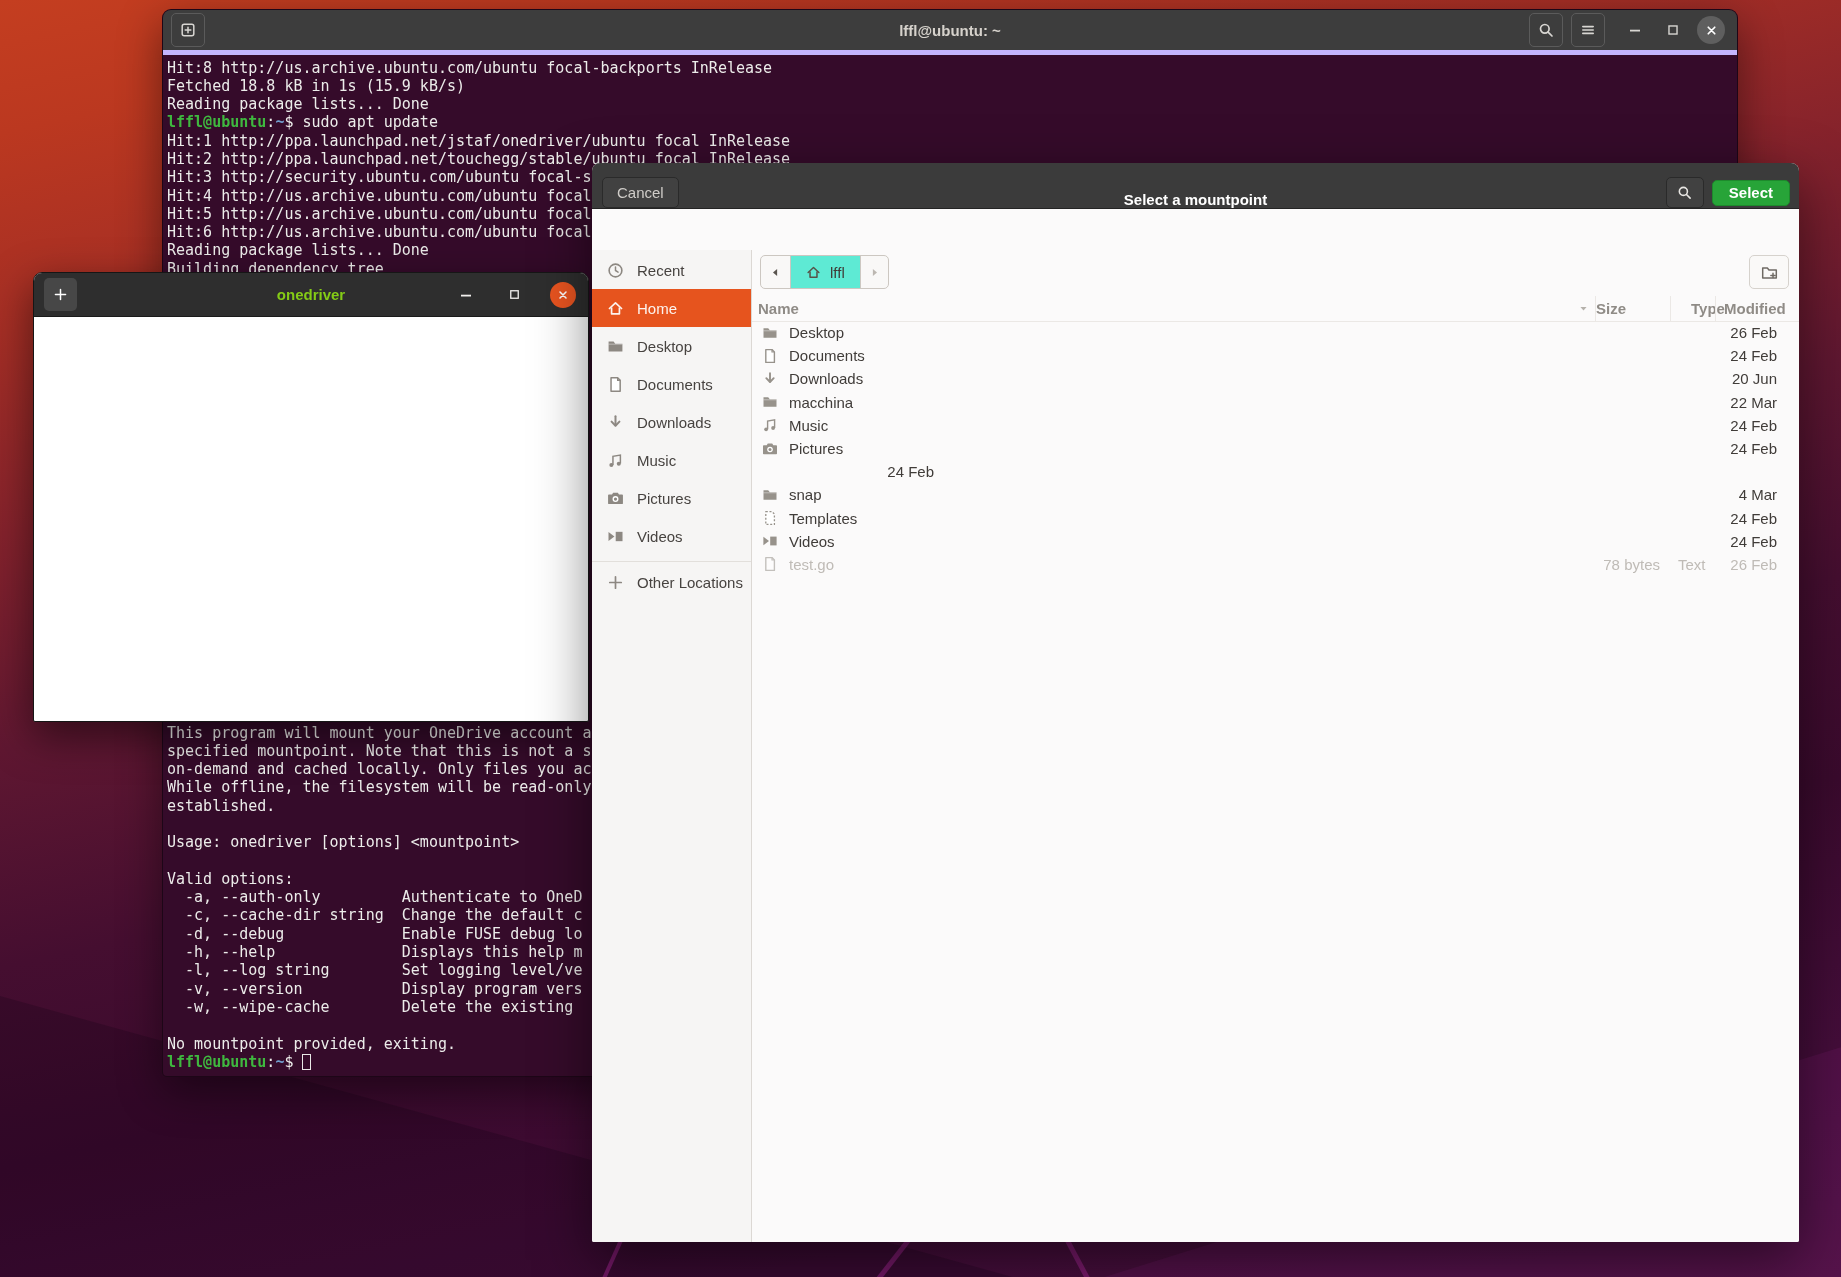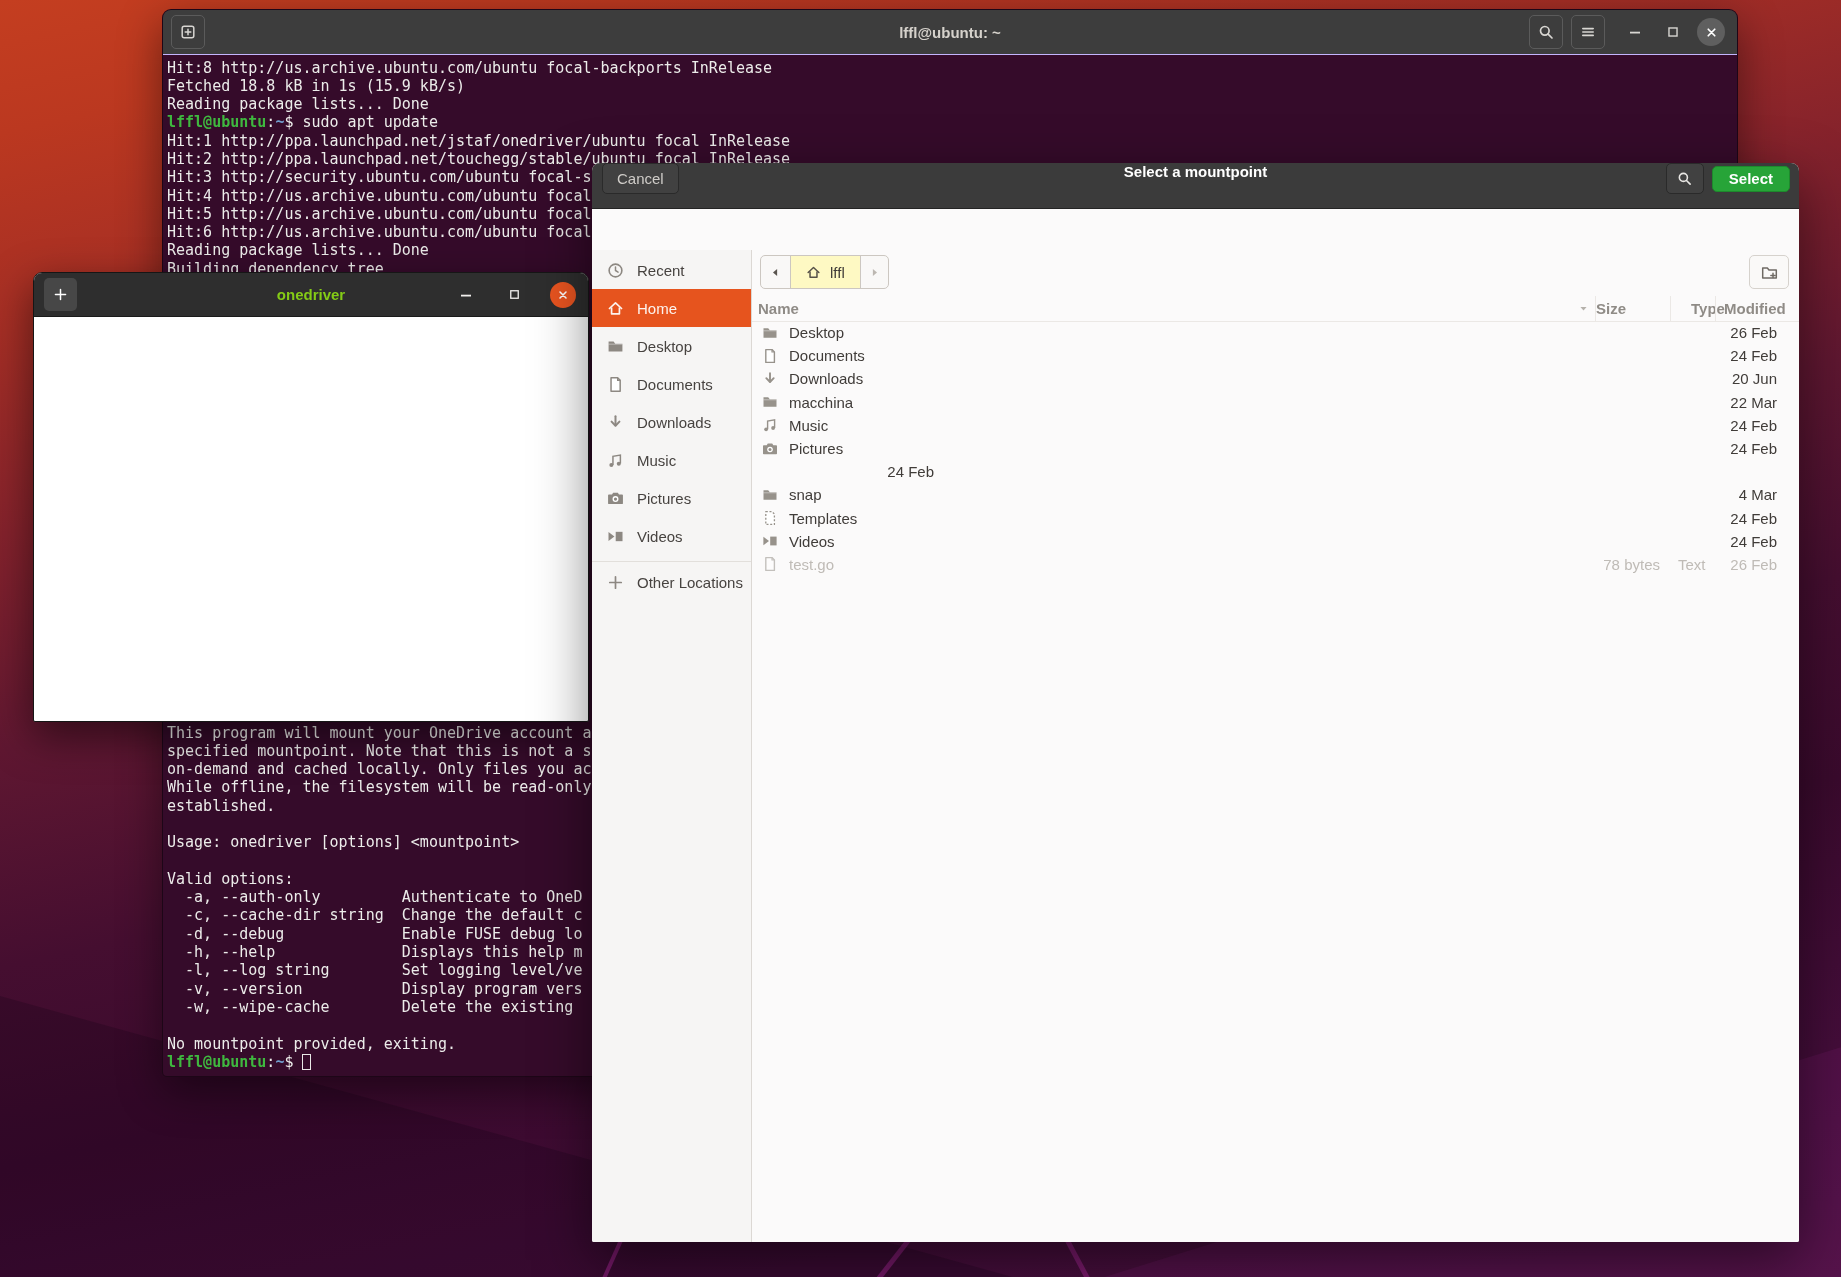--- a/index.html
+++ b/index.html
@@ -18,21 +18,21 @@
   .s2 { left:1075px; top:1222px; width:5px; height:75px; transform:rotate(-28deg); }
   .s3 { left:608px; top:1235px; width:4px; height:60px; transform:rotate(24deg); }
 
   .ic { width:16px; height:16px; display:block; }
 
   
   .term { position:absolute; left:162px; top:9px; width:1576px; height:1068px; z-index:1;
     background:#350b2a; border-radius:9px 9px 5px 5px; border:1px solid rgba(0,0,0,.45);
     box-shadow:0 14px 44px rgba(0,0,0,.45); }
   .term-header { height:45px; background:#3d3d3d; border-radius:8px 8px 0 0;
-    border-bottom:1px solid #c4b5fd; position:relative; display:flex; align-items:center; }
+    border-bottom:5px solid #c4b5fd; position:relative; display:flex; align-items:center; }
   .hbtn { width:34px; height:34px; border:1px solid #5b5b5b; border-radius:5px;
     display:flex; align-items:center; justify-content:center; color:#d8d6d2; background:transparent; }
   .term-newtab { margin-left:8px; }
   .term-title { position:absolute; left:0; right:0; text-align:center; color:#d6d2cc;
     font-weight:bold; font-size:15px; pointer-events:none; }
   .term-ctrls { position:absolute; right:12px; top:0; bottom:0; display:flex; align-items:center; }
   .term-ctrls .hbtn + .hbtn { margin-left:8px; }
   .glyph-btn { width:24px; height:24px; display:flex; align-items:center; justify-content:center; color:#d8d6d2; }
   .mgl { margin-left:18px; } .mgl2 { margin-left:14px; }
   .circle-close { width:28px; height:28px; border-radius:50%; background:#5f5f5f; margin-left:12px;
@@ -59,21 +59,21 @@
   .od-ctrls { position:absolute; right:12px; top:0; bottom:0; display:flex; align-items:center; }
   .od-ctrls .glyph-btn { color:#f0efed; margin-left:24px; }
   .od-close { width:26px; height:26px; border-radius:50%; background:#e95420; margin-left:24px;
     display:flex; align-items:center; justify-content:center; color:#fff; }
   .od-close .ic { width:12px; height:12px; }
 
   
   .dlg { position:absolute; left:592px; top:163px; width:1207px; height:1079px; z-index:3;
     background:#fbfafa; border-radius:8px 8px 2px 2px; box-shadow:0 18px 55px rgba(0,0,0,.5); }
   .dlg-header { height:46px; background:#3b3b3b; border-radius:8px 8px 0 0; border-bottom:1px solid #242424;
-    position:relative; display:flex; align-items:flex-start; }
+    position:relative; display:flex; align-items:flex-end; }
   .btn-cancel { margin-left:10px; height:31px; padding:0 14px; background:#414141; border:1px solid #2a2a2a;
     border-radius:5px; color:#cfccc8; font-size:15px; display:flex; align-items:center; }
   .dlg-title { position:absolute; left:0; right:0; text-align:center; color:#ffffff; font-weight:bold; font-size:15px; pointer-events:none; }
   .dlg-hright { position:absolute; right:9px; display:flex; align-items:center; gap:8px; }
   .btn-hsearch { width:38px; height:31px; background:#414141; border:1px solid #2a2a2a; border-radius:5px;
     display:flex; align-items:center; justify-content:center; color:#e8e6e3; }
   .btn-select { height:26px; padding:0 16px; background:#27a438; border:1px solid #1d8a2c; border-radius:5px;
     color:#ffffff; font-weight:bold; font-size:15px; display:flex; align-items:center; }
 
   .dlg-body { position:absolute; top:47px; left:0; right:0; bottom:0; display:flex; border-radius:0 0 2px 2px; overflow:hidden;margin-top:40px; }
@@ -84,21 +84,21 @@
   .side-item.selected { background:#e6541e; color:#fdf3ee; }
   .side-item.selected .ic { color:#fdf3ee; }
   .side-sep { height:1px; background:#e2dfdb; margin:6px 0 1px; }
 
   .main { flex:1; position:relative; background:#fbfafa; }
   .pathbar { height:46px; position:relative; }
   .crumbs { position:absolute; left:8px; top:5px; height:34px; display:flex; align-items:stretch;
     border:1px solid #ccc7c1; border-radius:5px; overflow:hidden; background:#f9f8f7; }
   .crumb-prev { width:30px; display:flex; align-items:center; justify-content:center; color:#5a554f;
     border-right:1px solid #ccc7c1; }
-  .crumb-cur { display:flex; align-items:center; gap:9px; padding:8px 15px; background:#fef9c3; color:#3f3b37;
+  .crumb-cur { display:flex; align-items:center; gap:9px; padding:8px 15px; background:#5eead4; color:#3f3b37;
     font-size:15px; border-right:1px solid #ccc7c1; }
   .crumb-cur .ic { width:15px; height:15px; color:#575249; }
   .crumb-next { width:27px; display:flex; align-items:center; justify-content:center; color:#bcb7b1; }
   .btn-newfolder { position:absolute; right:10px; top:5px; width:40px; height:34px; border:1px solid #d6d2cd;
     border-radius:5px; background:#faf9f8; display:flex; align-items:center; justify-content:center; color:#6f6a64; }
   .btn-newfolder .ic { width:17px; height:17px; }
 
   .listhead { height:26px; display:flex; align-items:center; border-bottom:1px solid #ebe8e5;
     color:#8f8b86; font-weight:bold; font-size:15px; }
   .lh-name { flex:1; padding-left:6px; display:flex; align-items:center; height:100%; }

